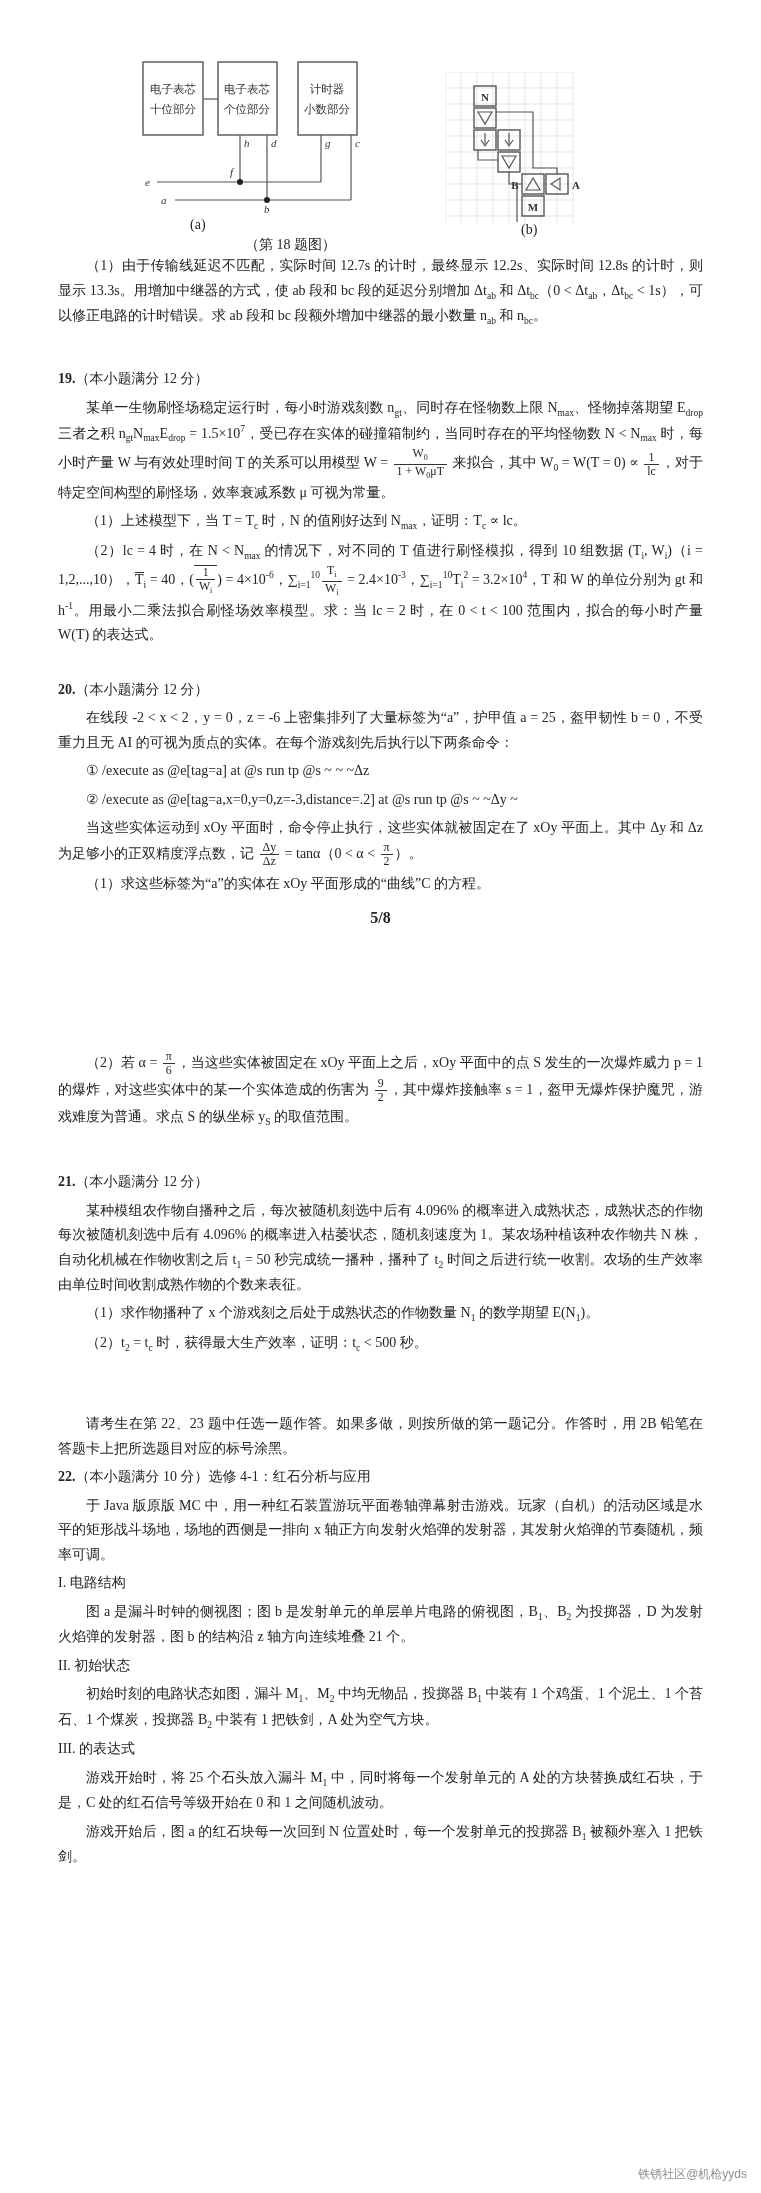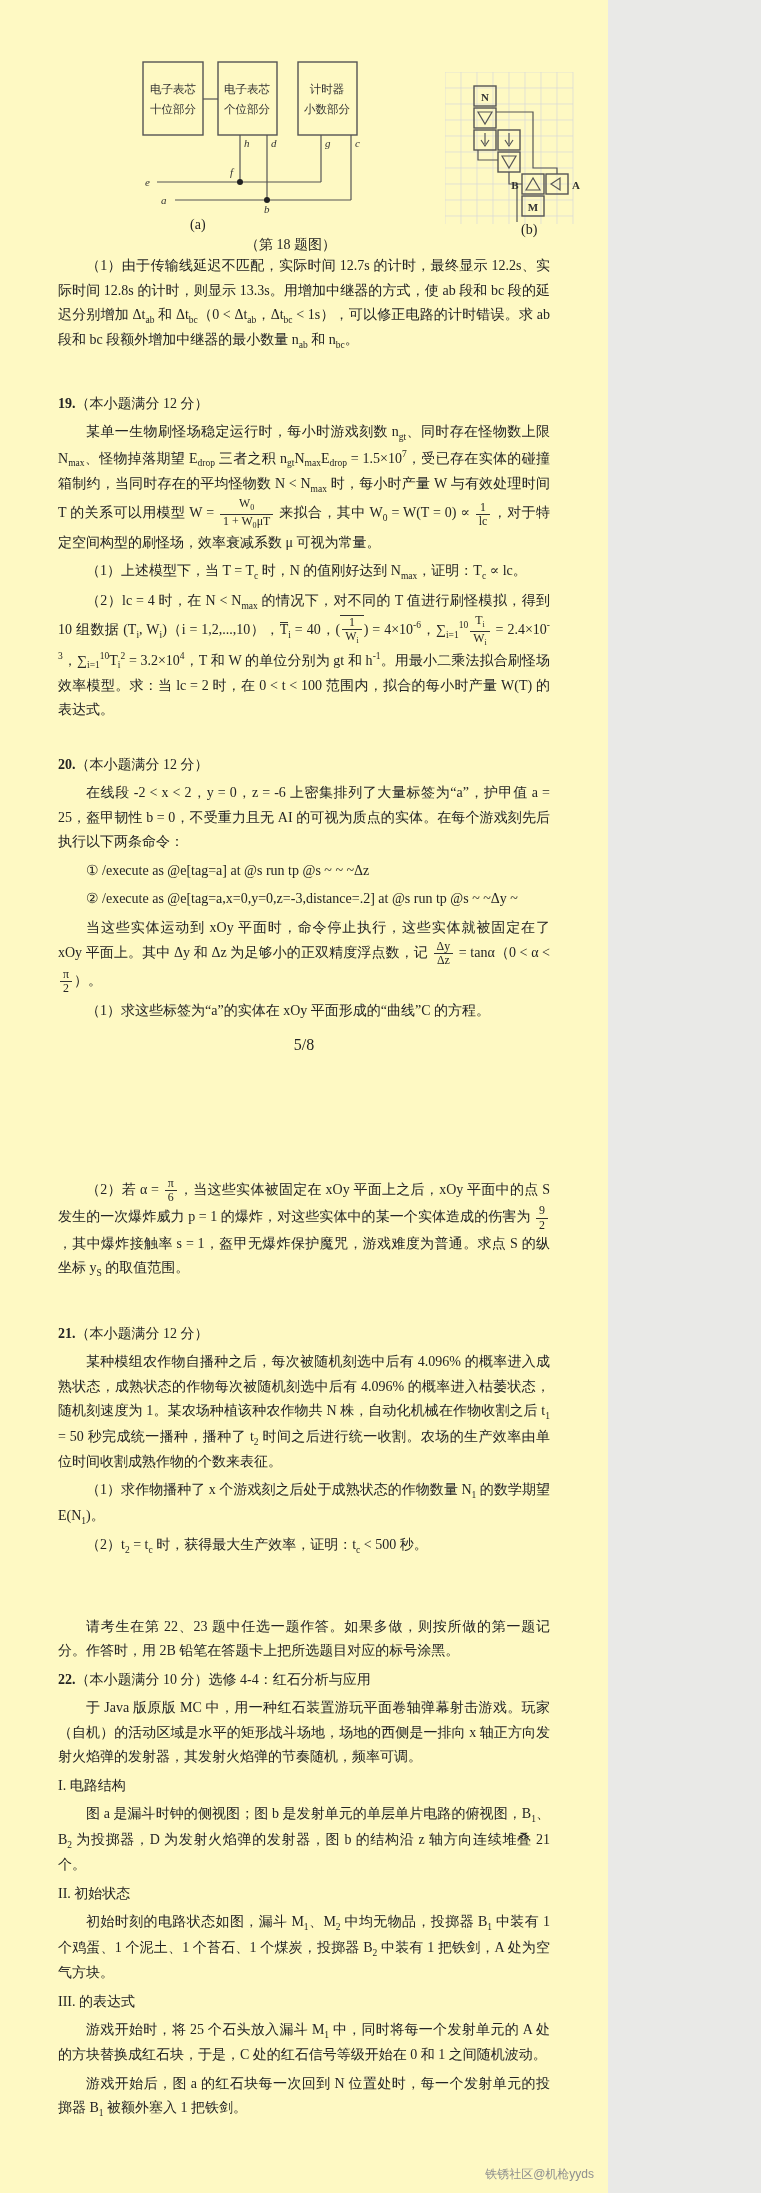--- a/index.html
+++ b/index.html
@@ -1,26 +1,26 @@
 <!DOCTYPE html>
 <html><head>
 <meta charset="utf-8">
 <style>
   html,body{margin:0;padding:0;background:#e9e9e7;}
   .page{
-    width:608px;height:2193px;position:relative;overflow:hidden;
-    background:#fef9c3;color:#242424;
+    width:761px;height:2193px;position:relative;overflow:hidden;
+    background:#ffffff;color:#242424;
     font-family:"Liberation Serif","DejaVu Serif",serif;
   }
   .content{padding:52px 58px 0;}
   p{margin:0 0 4px;font-size:14px;line-height:1.75;text-align:justify;text-indent:2em;}
   .qhead{text-indent:0;}
   .qhead b{font-weight:bold;}
   .sechead{text-indent:0;}
-  .pagenum{text-indent:0;text-align:center;font-weight:normal;margin:8px 0 0;font-size:16px;}
+  .pagenum{text-indent:0;text-align:center;font-weight:bold;margin:8px 0 0;font-size:16px;}
   .frac{display:inline-block;vertical-align:middle;text-align:center;line-height:1.1;font-size:0.85em;margin:0 2px;text-indent:0;}
   .fn,.fd{display:block;padding:0 3px;}
   .fd{border-top:1px solid #333;}
   .ol{display:inline-block;border-top:1px solid #333;line-height:1.05;text-indent:0;}
   sub,sup{font-size:68%;}
   .sp-a{height:34px}.sp-b{height:26px}.sp-break{height:118px}.sp-c{height:36px}.sp-d{height:52px}
   .fig{position:relative;height:192px;margin:0 0 10px;}
   .fig svg{position:absolute;}
   #svga{left:37px;top:3px;}
   #svgb{left:387px;top:20px;}
@@ -169,21 +169,21 @@
     <div class="sp-c"></div>
 
     <p class="qhead"><b>21.</b><span>（本小题满分 12 分）</span></p>
     <p>某种模组农作物自播种之后，每次被随机刻选中后有 4.096% 的概率进入成熟状态，成熟状态的作物每次被随机刻选中后有 4.096% 的概率进入枯萎状态，随机刻速度为 1。某农场种植该种农作物共 N 株，自动化机械在作物收割之后 t<sub>1</sub> = 50 秒完成统一播种，播种了 t<sub>2</sub> 时间之后进行统一收割。农场的生产效率由单位时间收割成熟作物的个数来表征。</p>
     <p>（1）求作物播种了 x 个游戏刻之后处于成熟状态的作物数量 N<sub>1</sub> 的数学期望 E(N<sub>1</sub>)。</p>
     <p>（2）t<sub>2</sub> = t<sub>c</sub> 时，获得最大生产效率，证明：t<sub>c</sub> &lt; 500 秒。</p>
 
     <div class="sp-d"></div>
 
     <p>请考生在第 22、23 题中任选一题作答。如果多做，则按所做的第一题记分。作答时，用 2B 铅笔在答题卡上把所选题目对应的标号涂黑。</p>
-    <p class="qhead"><b>22.</b><span>（本小题满分 10 分）选修 4-4：红石分析与应用</span></p>
+    <p class="qhead"><b>22.</b><span>（本小题满分 10 分）选修 4-1：红石分析与应用</span></p>
     <p>于 Java 版原版 MC 中，用一种红石装置游玩平面卷轴弹幕射击游戏。玩家（自机）的活动区域是水平的矩形战斗场地，场地的西侧是一排向 x 轴正方向发射火焰弹的发射器，其发射火焰弹的节奏随机，频率可调。</p>
 
     <p class="sechead">I. 电路结构</p>
     <p>图 a 是漏斗时钟的侧视图；图 b 是发射单元的单层单片电路的俯视图，B<sub>1</sub>、B<sub>2</sub> 为投掷器，D 为发射火焰弹的发射器，图 b 的结构沿 z 轴方向连续堆叠 21 个。</p>
     <p class="sechead">II. 初始状态</p>
     <p>初始时刻的电路状态如图，漏斗 M<sub>1</sub>、M<sub>2</sub> 中均无物品，投掷器 B<sub>1</sub> 中装有 1 个鸡蛋、1 个泥土、1 个苔石、1 个煤炭，投掷器 B<sub>2</sub> 中装有 1 把铁剑，A 处为空气方块。</p>
     <p class="sechead">III. 的表达式</p>
     <p>游戏开始时，将 25 个石头放入漏斗 M<sub>1</sub> 中，同时将每一个发射单元的 A 处的方块替换成红石块，于是，C 处的红石信号等级开始在 0 和 1 之间随机波动。</p>
     <p>游戏开始后，图 a 的红石块每一次回到 N 位置处时，每一个发射单元的投掷器 B<sub>1</sub> 被额外塞入 1 把铁剑。</p>
 

